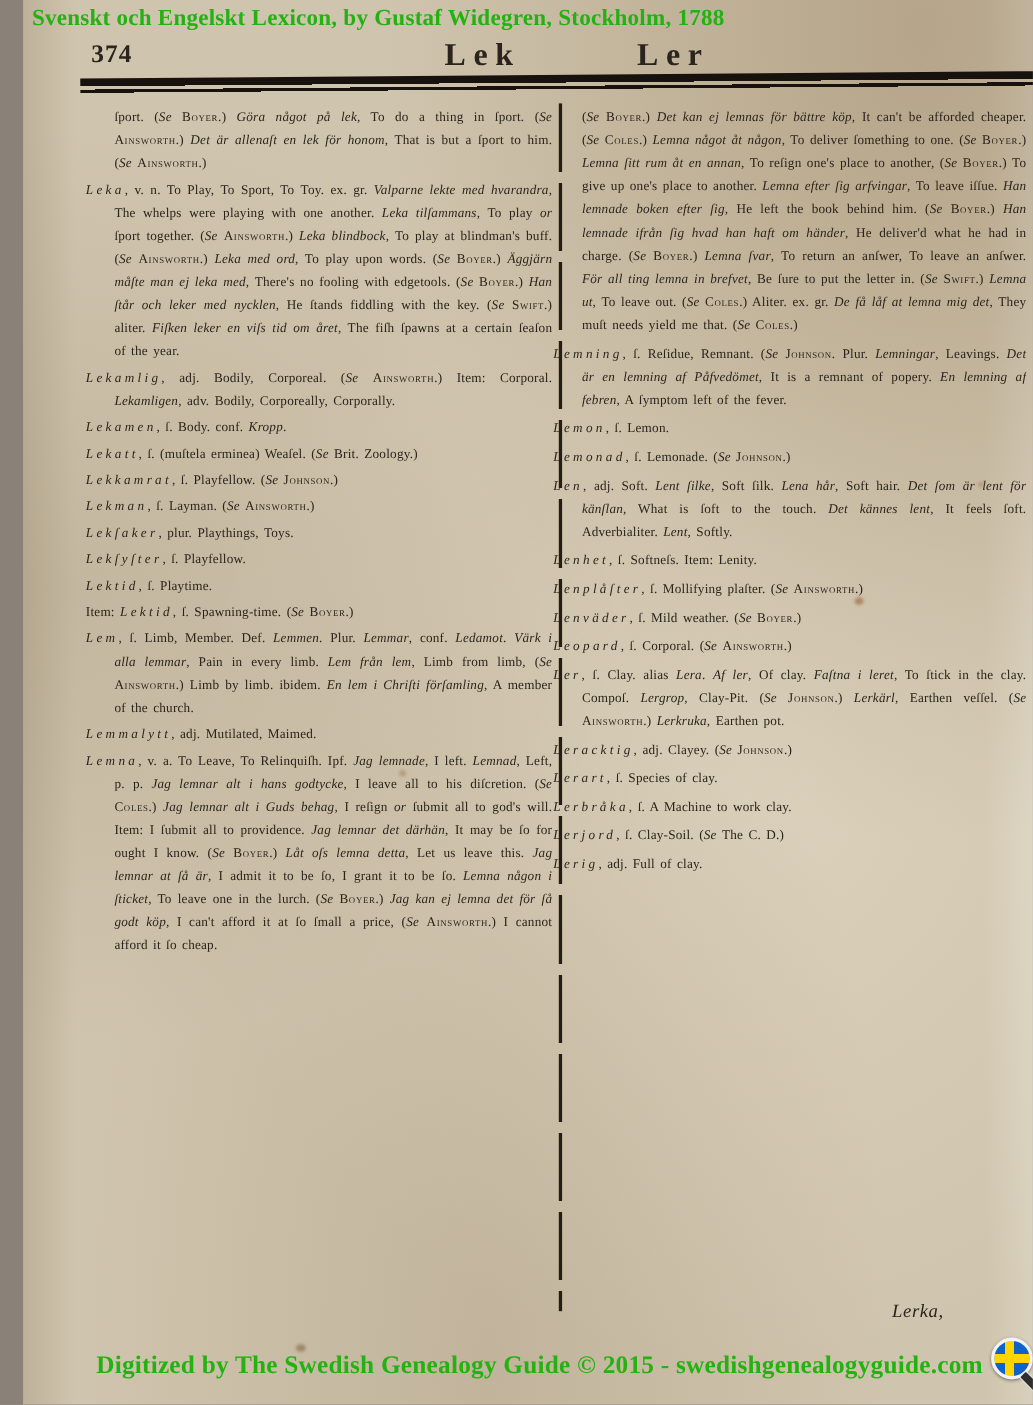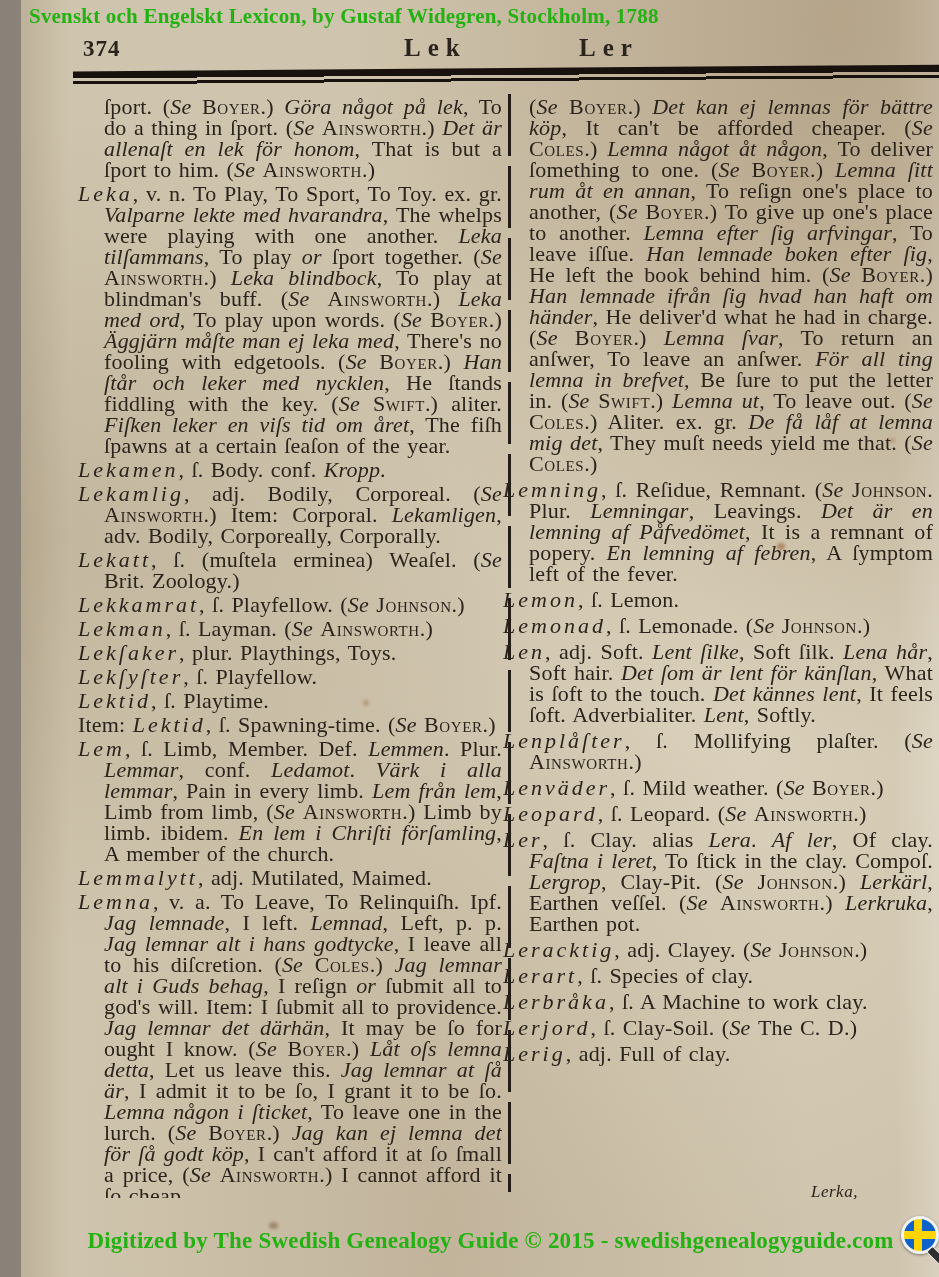--- a/index.html
+++ b/index.html
@@ -15,35 +15,35 @@
       linear-gradient(90deg, rgba(110,90,60,.18), rgba(0,0,0,0) 5%, rgba(0,0,0,0) 93%, rgba(255,255,255,.30)),
       #cfc4ad;
     margin-left: 21px;
   }
   .banner{
     position:absolute;top:4px;left:8px;
     font-weight:bold;font-size:21px;letter-spacing:.2px;
     color:#23b212;
   }
   .pagenum{position:absolute;top:36px;left:62px;font-size:23px;font-weight:700;letter-spacing:1px;}
-  .runhead{position:absolute;top:34px;font-size:25px;font-weight:600;letter-spacing:7px;}
+  .runhead{position:absolute;top:34px;font-size:29px;font-weight:600;letter-spacing:7px;}
   .runhead.lek{left:383px;}
   .runhead.ler{left:558px;}
   .headrule{
     position:absolute;top:68px;left:52px;width:884px;height:15px;
     transform:rotate(-.45deg);
     background:linear-gradient(180deg,#17120d 0 7px,rgba(23,18,13,0) 7px 10px,#17120d 10px 13px,rgba(23,18,13,0) 13px);
   }
   .coldivider{
     position:absolute;top:94px;left:487px;width:3px;height:1098px;
     background:repeating-linear-gradient(180deg,#241d15 0 62px,rgba(0,0,0,0) 62px 72px);
   }
   .col{
     position:absolute;top:96px;height:1102px;overflow:hidden;
-    font-size:22px;line-height:21px;text-align:justify;
+    font-size:12px;line-height:21px;text-align:justify;
     word-spacing:1.6px;letter-spacing:.2px;
   }
   .col.left{left:57px;width:424px;}
   .col.right{left:482px;width:430px;}
   .col p{margin:0 0 3px 0;}
   .col.right p{margin-bottom:5px;}
   .col p.entry{margin-left:26px;text-indent:-26px;}
   .col p.cont{margin-left:26px;text-indent:0;}
   .s-r{font-style:normal;}
   .s-i{font-style:italic;}
@@ -87,42 +87,43 @@
   <div class="pagenum">374</div>
   <div class="runhead lek">Lek</div>
   <div class="runhead ler">Ler</div>
 
   <div class="headrule"></div>
   <div class="coldivider"></div>
 
   <div class="col left">
       <p class="cont"><span class="s-r">ſport. (</span><span class="s-i">Se </span><span class="s-sc">Boyer</span><span class="s-r">.)  </span><span class="s-i">Göra något på lek</span><span class="s-r">, To do a thing in ſport. (</span><span class="s-i">Se </span><span class="s-sc">Ainsworth</span><span class="s-r">.) </span><span class="s-i">Det är allenaſt en lek för honom</span><span class="s-r">,  That is but a ſport to him. (</span><span class="s-i">Se </span><span class="s-sc">Ainsworth</span><span class="s-r">.)</span></p>
       <p class="entry"><span class="s-h">Leka</span><span class="s-r">, v. n. To Play, To Sport, To Toy. ex. gr. </span><span class="s-i">Valparne lekte med hvarandra</span><span class="s-r">, The whelps were playing with one another. </span><span class="s-i">Leka tilſammans</span><span class="s-r">, To play </span><span class="s-i">or</span><span class="s-r"> ſport together. (</span><span class="s-i">Se </span><span class="s-sc">Ainsworth</span><span class="s-r">.) </span><span class="s-i">Leka blindbock</span><span class="s-r">, To play at blindman's buff. (</span><span class="s-i">Se </span><span class="s-sc">Ainsworth</span><span class="s-r">.) </span><span class="s-i">Leka med ord</span><span class="s-r">, To play upon words. (</span><span class="s-i">Se </span><span class="s-sc">Boyer</span><span class="s-r">.) </span><span class="s-i">Äggjärn måſte man ej leka med</span><span class="s-r">, There's no fooling with edgetools. (</span><span class="s-i">Se </span><span class="s-sc">Boyer</span><span class="s-r">.) </span><span class="s-i">Han ſtår och leker med nycklen</span><span class="s-r">, He ſtands fiddling with the key. (</span><span class="s-i">Se </span><span class="s-sc">Swift</span><span class="s-r">.) aliter. </span><span class="s-i">Fiſken leker en viſs tid om året</span><span class="s-r">, The fiſh ſpawns at a certain ſeaſon of the year.</span></p>
+      <p class="entry"><span class="s-h">Lekamlig</span><span class="s-r">, adj. Bodily, Corporeal. (</span><span class="s-i">Se </span><span class="s-sc">Ainsworth</span><span class="s-r">.)  Item: Corporal. </span><span class="s-i">Lekamligen</span><span class="s-r">, adv. Bodily, Corporeally, Corporally.</span></p>
       <p class="entry"><span class="s-h">Lekamen</span><span class="s-r">, ſ. Body.  conf. </span><span class="s-i">Kropp</span><span class="s-r">.</span></p>
-      <p class="entry"><span class="s-h">Lekamlig</span><span class="s-r">, adj. Bodily, Corporeal. (</span><span class="s-i">Se </span><span class="s-sc">Ainsworth</span><span class="s-r">.)  Item: Corporal. </span><span class="s-i">Lekamligen</span><span class="s-r">, adv. Bodily, Corporeally, Corporally.</span></p>
       <p class="entry"><span class="s-h">Lekatt</span><span class="s-r">, ſ.  (muſtela erminea)  Weaſel. (</span><span class="s-i">Se </span><span class="s-r">Brit. Zoology.)</span></p>
       <p class="entry"><span class="s-h">Lekkamrat</span><span class="s-r">, ſ. Playfellow.  (</span><span class="s-i">Se </span><span class="s-sc">Johnson</span><span class="s-r">.)</span></p>
       <p class="entry"><span class="s-h">Lekman</span><span class="s-r">, ſ. Layman. (</span><span class="s-i">Se </span><span class="s-sc">Ainsworth</span><span class="s-r">.)</span></p>
       <p class="entry"><span class="s-h">Lekſaker</span><span class="s-r">, plur. Playthings, Toys.</span></p>
       <p class="entry"><span class="s-h">Lekſyſter</span><span class="s-r">, ſ. Playfellow.</span></p>
       <p class="entry"><span class="s-h">Lektid</span><span class="s-r">, ſ. Playtime.</span></p>
       <p class="entry"><span class="s-r">Item: </span><span class="s-h">Lektid</span><span class="s-r">, ſ. Spawning-time. (</span><span class="s-i">Se </span><span class="s-sc">Boyer</span><span class="s-r">.)</span></p>
       <p class="entry"><span class="s-h">Lem</span><span class="s-r">, ſ. Limb, Member.  Def. </span><span class="s-i">Lemmen</span><span class="s-r">. Plur. </span><span class="s-i">Lemmar</span><span class="s-r">, conf. </span><span class="s-i">Ledamot</span><span class="s-r">.  </span><span class="s-i">Värk i alla lemmar</span><span class="s-r">, Pain in every limb.  </span><span class="s-i">Lem från lem</span><span class="s-r">, Limb from limb,  (</span><span class="s-i">Se </span><span class="s-sc">Ainsworth</span><span class="s-r">.)  Limb by limb. ibidem.  </span><span class="s-i">En lem i Chriſti förſamling</span><span class="s-r">, A member of the church.</span></p>
       <p class="entry"><span class="s-h">Lemmalytt</span><span class="s-r">, adj. Mutilated, Maimed.</span></p>
       <p class="entry"><span class="s-h">Lemna</span><span class="s-r">, v. a. To Leave, To Relinquiſh. Ipf. </span><span class="s-i">Jag lemnade</span><span class="s-r">, I left.  </span><span class="s-i">Lemnad</span><span class="s-r">, Left, p. p. </span><span class="s-i">Jag lemnar alt i hans godtycke</span><span class="s-r">, I leave all to his diſcretion. (</span><span class="s-i">Se </span><span class="s-sc">Coles</span><span class="s-r">.)  </span><span class="s-i">Jag lemnar alt i Guds behag</span><span class="s-r">, I reſign </span><span class="s-i">or</span><span class="s-r"> ſubmit all to god's will.  Item: I ſubmit all to providence. </span><span class="s-i">Jag lemnar det därhän</span><span class="s-r">, It may be ſo for ought I know. (</span><span class="s-i">Se </span><span class="s-sc">Boyer</span><span class="s-r">.) </span><span class="s-i">Låt oſs lemna detta</span><span class="s-r">, Let us leave this. </span><span class="s-i">Jag lemnar at ſå är</span><span class="s-r">, I admit it to be ſo, I grant it to be ſo.  </span><span class="s-i">Lemna någon i ſticket</span><span class="s-r">, To leave one in the lurch. (</span><span class="s-i">Se </span><span class="s-sc">Boyer</span><span class="s-r">.) </span><span class="s-i">Jag kan ej lemna det för ſå godt köp</span><span class="s-r">, I can't afford it at ſo ſmall a price,  (</span><span class="s-i">Se </span><span class="s-sc">Ainsworth</span><span class="s-r">.)  I cannot afford it ſo cheap.</span></p>
     </div>
   <div class="col right">
       <p class="cont"><span class="s-r">(</span><span class="s-i">Se </span><span class="s-sc">Boyer</span><span class="s-r">.)  </span><span class="s-i">Det kan ej lemnas för bättre köp</span><span class="s-r">, It can't be afforded cheaper. (</span><span class="s-i">Se </span><span class="s-sc">Coles</span><span class="s-r">.) </span><span class="s-i">Lemna något åt någon</span><span class="s-r">, To deliver ſomething to one. (</span><span class="s-i">Se </span><span class="s-sc">Boyer</span><span class="s-r">.)  </span><span class="s-i">Lemna ſitt rum åt en annan</span><span class="s-r">, To reſign one's place to another, (</span><span class="s-i">Se </span><span class="s-sc">Boyer</span><span class="s-r">.)  To give up one's place to another. </span><span class="s-i">Lemna efter ſig arfvingar</span><span class="s-r">, To leave iſſue.  </span><span class="s-i">Han lemnade boken efter ſig</span><span class="s-r">, He left the book behind him. (</span><span class="s-i">Se </span><span class="s-sc">Boyer</span><span class="s-r">.)  </span><span class="s-i">Han lemnade ifrån ſig hvad han haft om händer</span><span class="s-r">, He deliver'd what he had in charge. (</span><span class="s-i">Se </span><span class="s-sc">Boyer</span><span class="s-r">.)  </span><span class="s-i">Lemna ſvar</span><span class="s-r">, To return an anſwer, To leave an anſwer. </span><span class="s-i">För all ting lemna in brefvet</span><span class="s-r">, Be ſure to put the letter in. (</span><span class="s-i">Se </span><span class="s-sc">Swift</span><span class="s-r">.)  </span><span class="s-i">Lemna ut</span><span class="s-r">, To leave out. (</span><span class="s-i">Se </span><span class="s-sc">Coles</span><span class="s-r">.)  Aliter. ex. gr. </span><span class="s-i">De få låf at lemna mig det</span><span class="s-r">, They muſt needs yield me that. (</span><span class="s-i">Se </span><span class="s-sc">Coles</span><span class="s-r">.)</span></p>
       <p class="entry"><span class="s-h">Lemning</span><span class="s-r">, ſ. Reſidue, Remnant. (</span><span class="s-i">Se </span><span class="s-sc">Johnson</span><span class="s-r">. Plur. </span><span class="s-i">Lemningar</span><span class="s-r">, Leavings. </span><span class="s-i">Det är en lemning af Påfvedömet</span><span class="s-r">, It is a remnant of popery.  </span><span class="s-i">En lemning af febren</span><span class="s-r">, A ſymptom left of the fever.</span></p>
       <p class="entry"><span class="s-h">Lemon</span><span class="s-r">, ſ. Lemon.</span></p>
       <p class="entry"><span class="s-h">Lemonad</span><span class="s-r">, ſ. Lemonade. (</span><span class="s-i">Se </span><span class="s-sc">Johnson</span><span class="s-r">.)</span></p>
       <p class="entry"><span class="s-h">Len</span><span class="s-r">, adj. Soft. </span><span class="s-i">Lent ſilke</span><span class="s-r">, Soft ſilk. </span><span class="s-i">Lena hår</span><span class="s-r">, Soft hair. </span><span class="s-i">Det ſom är lent för känſlan</span><span class="s-r">, What is ſoft to the touch. </span><span class="s-i">Det kännes lent</span><span class="s-r">, It feels ſoft.  Adverbialiter. </span><span class="s-i">Lent</span><span class="s-r">, Softly.</span></p>
+      <p class="entry"><span class="s-h">Lenhet</span><span class="s-r">, ſ. Softneſs.  Item: Lenity.</span></p>
       <p class="entry"><span class="s-h">Lenplåſter</span><span class="s-r">, ſ. Mollifying plaſter. (</span><span class="s-i">Se </span><span class="s-sc">Ainsworth</span><span class="s-r">.)</span></p>
       <p class="entry"><span class="s-h">Lenväder</span><span class="s-r">, ſ. Mild weather. (</span><span class="s-i">Se </span><span class="s-sc">Boyer</span><span class="s-r">.)</span></p>
-      <p class="entry"><span class="s-h">Leopard</span><span class="s-r">, ſ. Leopard. (</span><span class="s-i">Se </span><span class="s-sc">Ainsworth</span><span class="s-r">.)</span></p>
+      <p class="entry"><span class="s-h">Leopard</span><span class="s-r">, ſ. Corporal. (</span><span class="s-i">Se </span><span class="s-sc">Ainsworth</span><span class="s-r">.)</span></p>
       <p class="entry"><span class="s-h">Ler</span><span class="s-r">, ſ. Clay.  alias </span><span class="s-i">Lera</span><span class="s-r">.  </span><span class="s-i">Af ler</span><span class="s-r">, Of clay. </span><span class="s-i">Faſtna i leret</span><span class="s-r">, To ſtick in the clay.  Compoſ. </span><span class="s-i">Lergrop</span><span class="s-r">, Clay-Pit. (</span><span class="s-i">Se </span><span class="s-sc">Johnson</span><span class="s-r">.) </span><span class="s-i">Lerkärl</span><span class="s-r">, Earthen veſſel. (</span><span class="s-i">Se </span><span class="s-sc">Ainsworth</span><span class="s-r">.) </span><span class="s-i">Lerkruka</span><span class="s-r">, Earthen pot.</span></p>
       <p class="entry"><span class="s-h">Leracktig</span><span class="s-r">, adj. Clayey. (</span><span class="s-i">Se </span><span class="s-sc">Johnson</span><span class="s-r">.)</span></p>
       <p class="entry"><span class="s-h">Lerart</span><span class="s-r">, ſ. Species of clay.</span></p>
       <p class="entry"><span class="s-h">Lerbråka</span><span class="s-r">, ſ. A Machine to work clay.</span></p>
       <p class="entry"><span class="s-h">Lerjord</span><span class="s-r">, ſ. Clay-Soil.  (</span><span class="s-i">Se </span><span class="s-r">The C. D.)</span></p>
       <p class="entry"><span class="s-h">Lerig</span><span class="s-r">, adj. Full of clay.</span></p>
     </div>
 
   <div class="catchword">Lerka,</div>
 

